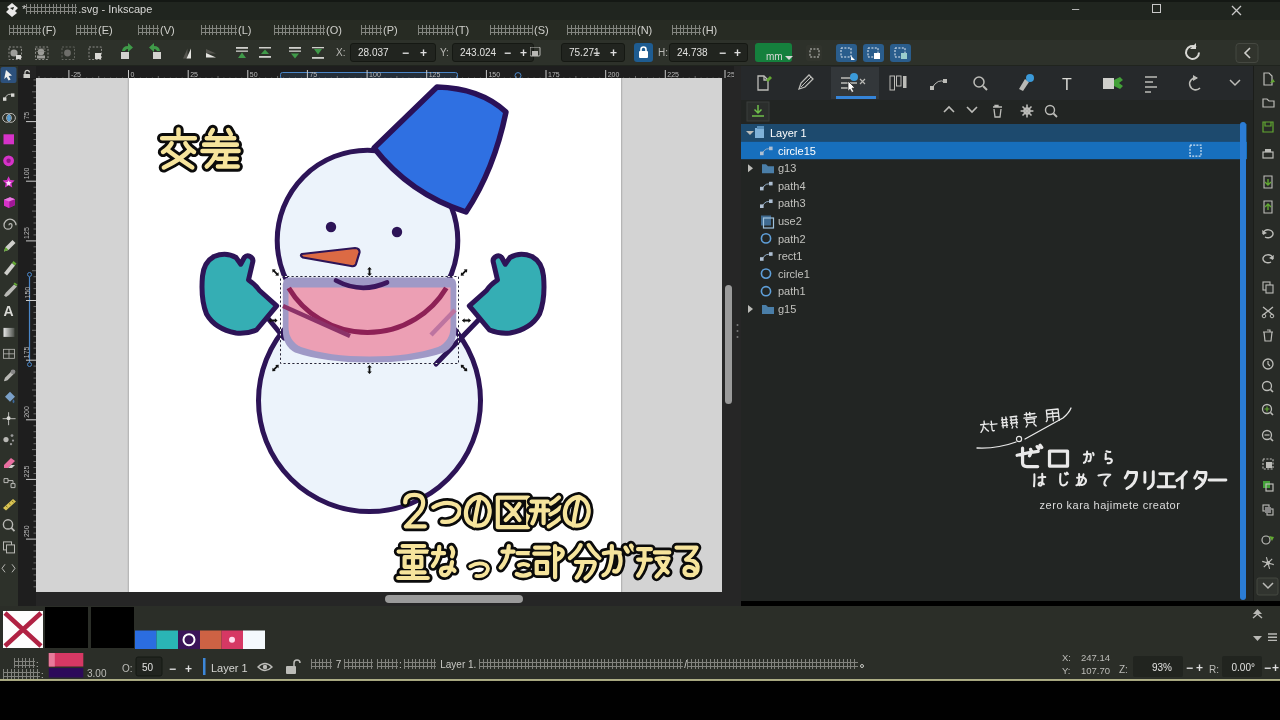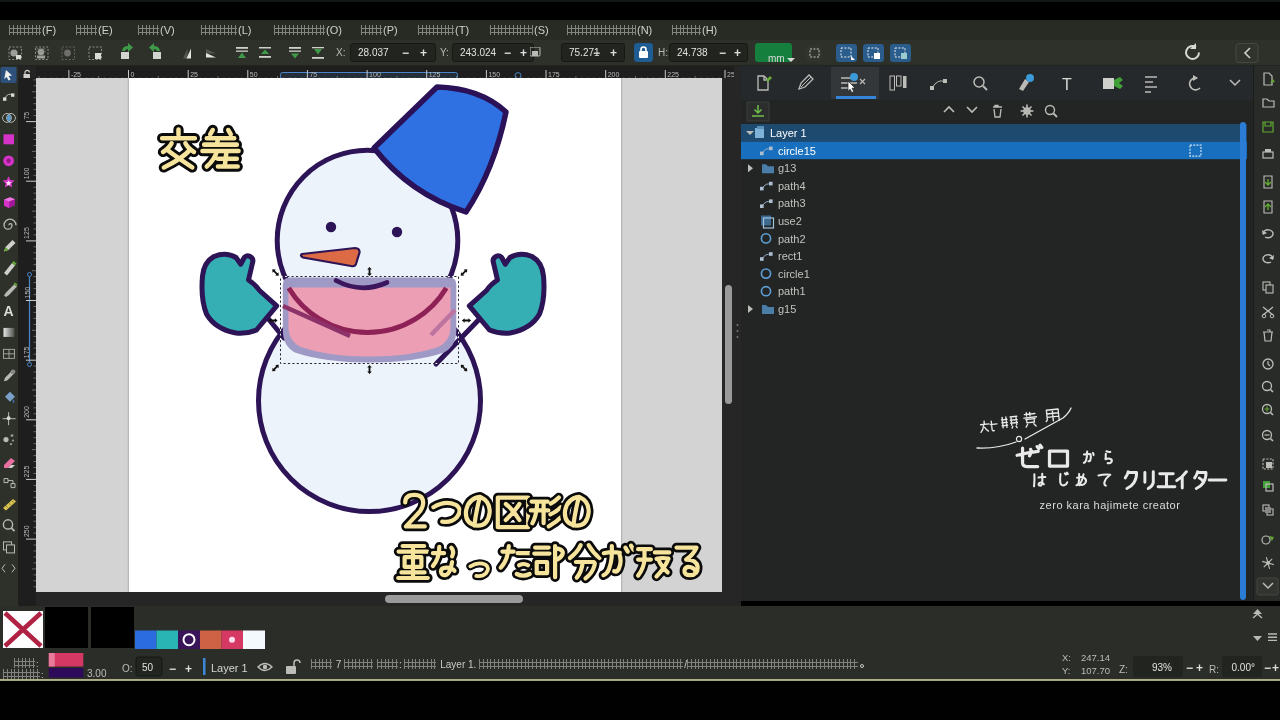--- a/index.html
+++ b/index.html
@@ -43,20 +43,32 @@
 #blackbar{left:0;top:681px;width:1280px;height:39px;background:#010101}
 .o{stroke:#0b0b0b;stroke-width:24;fill:none;stroke-linecap:round;stroke-linejoin:round}
 .i{stroke:#f6e49c;stroke-width:10.5;fill:none;stroke-linecap:round;stroke-linejoin:round}
 .o2{stroke:#0b0b0b;stroke-width:30;fill:none;stroke-linecap:round;stroke-linejoin:round}
 .i2{stroke:#f6e49c;stroke-width:14;fill:none;stroke-linecap:round;stroke-linejoin:round}
 
 </style></head>
 <body>
 <div id="app">
 <div class="abs" style="left:0;top:0;width:1280px;height:2px;background:#141814;z-index:5"></div>
+    <div class="abs" id="titlebar">
+ <svg class="abs" style="left:5px;top:3px" width="14" height="14" viewBox="0 0 14 14">
+        <path d="M7 0 L13 5 L10 8 L12 10 L7 14 L1 9 L4 6 L2 4 Z" fill="#e8e8e8"></path>
+        <path d="M5 5 L9 4 L8 7 Z" fill="#20251f"></path>
+      </svg>
+ <span class="abs" style="left:22px;top:3px">*<span class="jp" style="width:52px;color:#d6d6d4"></span>.svg - Inkscape</span>
+ <span class="abs" style="left:1072px;top:1px;font-size:13px;color:#c8c8c8">–</span>
+ <span class="abs" style="left:1152px;top:4px;width:9px;height:9px;border:1px solid #c8c8c8"></span>
+ <svg class="abs" style="left:1231px;top:5px" width="11" height="11">
+        <path d="M1 1 L10 10 M10 1 L1 10" stroke="#c8c8c8" stroke-width="1.3"></path>
+      </svg>
+</div>
 <div class="abs" id="menubar">
  <span class="mitem" style="left:9px"><span class="jp" style="width:33px"></span>(F)</span>
  <span class="mitem" style="left:76px"><span class="jp" style="width:22px"></span>(E)</span>
  <span class="mitem" style="left:138px"><span class="jp" style="width:22px"></span>(V)</span>
  <span class="mitem" style="left:201px"><span class="jp" style="width:37px"></span>(L)</span>
  <span class="mitem" style="left:274px"><span class="jp" style="width:52px"></span>(O)</span>
  <span class="mitem" style="left:361px"><span class="jp" style="width:22px"></span>(P)</span>
  <span class="mitem" style="left:418px"><span class="jp" style="width:37px"></span>(T)</span>
  <span class="mitem" style="left:490px"><span class="jp" style="width:44px"></span>(S)</span>
  <span class="mitem" style="left:567px"><span class="jp" style="width:70px"></span>(N)</span>
@@ -147,21 +159,21 @@
           <rect x="1" y="5" width="9" height="7" rx="1" fill="#fff"></rect>
           <path d="M3 5 V3.5 A2.5 2.5 0 0 1 8 3.5 V5" fill="none" stroke="#fff" stroke-width="1.6"></path>
         </svg>
  </div>
  <span class="lbl" style="left:658px">H:</span>
  <div class="spin" style="left:669px;width:79px">
         <span class="v">24.738</span>
         <span class="m" style="right:21px">−</span>
         <span class="m" style="right:6px">+</span>
       </div>
- <div class="abs" style="left:755px;top:3px;width:37px;height:19px;background:#15803d;border:7px solid #15803d;border-radius:3px;color:#d8d8d6;font-size:10px">
+ <div class="abs" style="left:755px;top:3px;width:37px;height:19px;background:#15803d;border:5px solid #15803d;border-radius:3px;color:#d8d8d6;font-size:10px">
   <span class="abs" style="left:6px;top:3px">mm</span>
         <span class="abs" style="left:25px;top:8px;width:0;height:0;border-left:4px solid transparent;border-right:4px solid transparent;border-top:4px solid #d8d8d6"></span>
  </div>
 </div>
 <div class="abs" id="leftbox"><svg width="18" height="526" viewBox="0 0 18 526" id="toolsvg">
         <defs>
           <linearGradient id="grtool" x1="0" y1="0" x2="1" y2="0">
             <stop offset="0" stop-color="#e8e8e8"></stop>
             <stop offset="1" stop-color="#4a4e48"></stop>
           </linearGradient>

